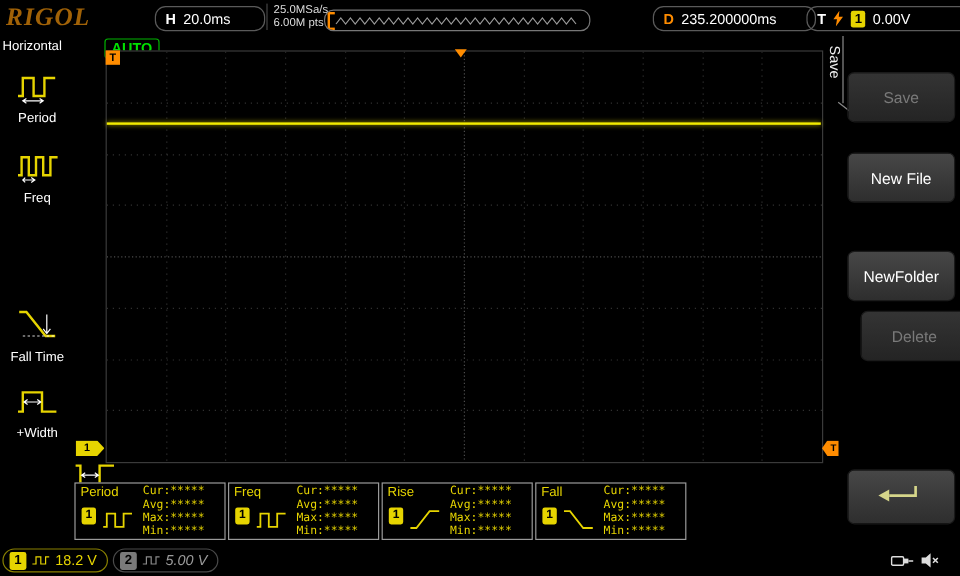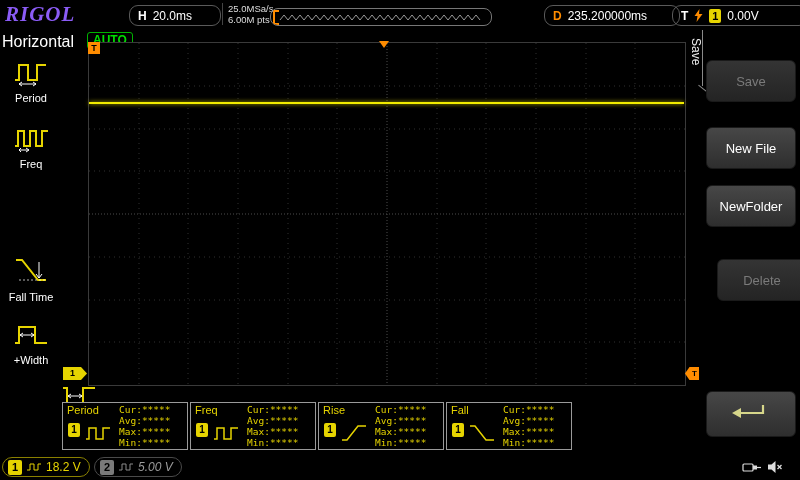--- a/index.html
+++ b/index.html
@@ -2,42 +2,42 @@
 <html><head>
 <meta charset="utf-8">
 <style>
   html,body{margin:0;padding:0;background:#222;}
   #screen{position:relative;width:800px;height:480px;background:#000;overflow:hidden;
           font-family:"Liberation Sans",sans-serif;}
   .abs{position:absolute;}
 
   
   .logo{left:5px;top:2px;font-size:21px;font-weight:bold;font-style:italic;
-        color:#8b5cf6;letter-spacing:1px;font-family:"Liberation Serif",serif;}
+        color:#a16207;letter-spacing:1px;font-family:"Liberation Serif",serif;}
   .auto-badge{left:87px;top:7px;border:1px solid #00b400;color:#00e000;font-weight:bold;
         font-size:12px;line-height:15px;padding:0 5px;border-radius:3px;margin-top:25px;}
   .pill{border:1px solid #5a5a5a;border-radius:9px;height:19px;display:flex;
         align-items:center;gap:6px;padding:0 8px;color:#fff;font-size:12px;}
   .hbox{left:129px;top:5px;width:74px;}
   .hlabel{font-weight:bold;color:#fff;}
   .srate{left:222px;top:3px;font-size:9.5px;color:#ddd;line-height:11px;
         border-left:1px solid #444;padding-left:5px;}
   .wavebar{left:270px;top:8px;width:220px;height:16px;border:1px solid #777;
         border-radius:8px;display:flex;align-items:center;overflow:hidden;}
   .wavebracket{width:4px;height:11px;border-left:2px solid #ff8c00;border-top:2px solid #ff8c00;
         border-bottom:2px solid #ff8c00;margin-left:2px;}
   .dbox{left:544px;top:5px;width:118px;}
   .dlabel{color:#ff8c00;font-weight:bold;}
   .tbox{left:672px;top:5px;width:118px;}
   .tlabel{color:#fff;font-weight:bold;}
   .trig-src{background:#e6d400;color:#000;font-weight:bold;font-size:11px;
         width:12px;height:14px;line-height:14px;text-align:center;border-radius:2px;}
 
   
-  .left-title{left:2px;top:33px;color:#fff;font-size:16px;text-align:center;}
+  .left-title{left:2px;top:33px;color:#fff;font-size:11px;text-align:center;}
   .lm-item{width:62px;text-align:center;cursor:pointer;}
   .lm-item .lbl{color:#fff;font-size:11px;margin-top:1px;}
 
   
   .grid{left:88px;top:42px;width:596px;height:342px;border:1px solid #3a3a3a;background:#000;}
   .gl{stroke:#303030;stroke-dasharray:1 4;}
   .gc{stroke:#4c4c4c;stroke-dasharray:1 2;}
   .trace{left:89px;top:102px;width:595px;height:2px;background:#f2ec00;box-shadow:0 0 4px #cfc800;}
   .t-corner{left:88px;top:42px;width:12px;height:12px;background:#ff8c00;color:#000;
         font-size:9px;font-weight:bold;text-align:center;line-height:12px;}
@@ -193,21 +193,21 @@
   <div class="abs t-pos"></div>
   <div class="abs t-level">T</div>
   <div class="abs ch1-marker">1</div>
 
   <div class="abs save-tab">Save</div>
   <div class="abs tab-line"></div>
   <div class="abs tab-diag"></div>
 
   <div class="abs menu-btn disabled" style="top:60px;">Save</div>
   <div class="abs menu-btn" style="top:127px;">New File</div>
-  <div class="abs menu-btn" style="top:185px;">NewFolder</div>
+  <div class="abs menu-btn" style="top:209px;">NewFolder</div>
   <div class="abs menu-btn disabled" style="top:259px;margin-left:11px;">Delete</div>
 
   <div class="abs menu-btn" style="top:391px;height:46px;">
     <svg width="44" height="26" viewBox="0 0 44 26">
       <path d="M34,4 v8 H12" stroke="#d6d68a" stroke-width="2.2" fill="none"></path>
       <polygon points="12,7 12,17 3,12" fill="#d6d68a"></polygon>
     </svg>
   </div>
 
   <div class="abs meas-box" style="left:62px;">

